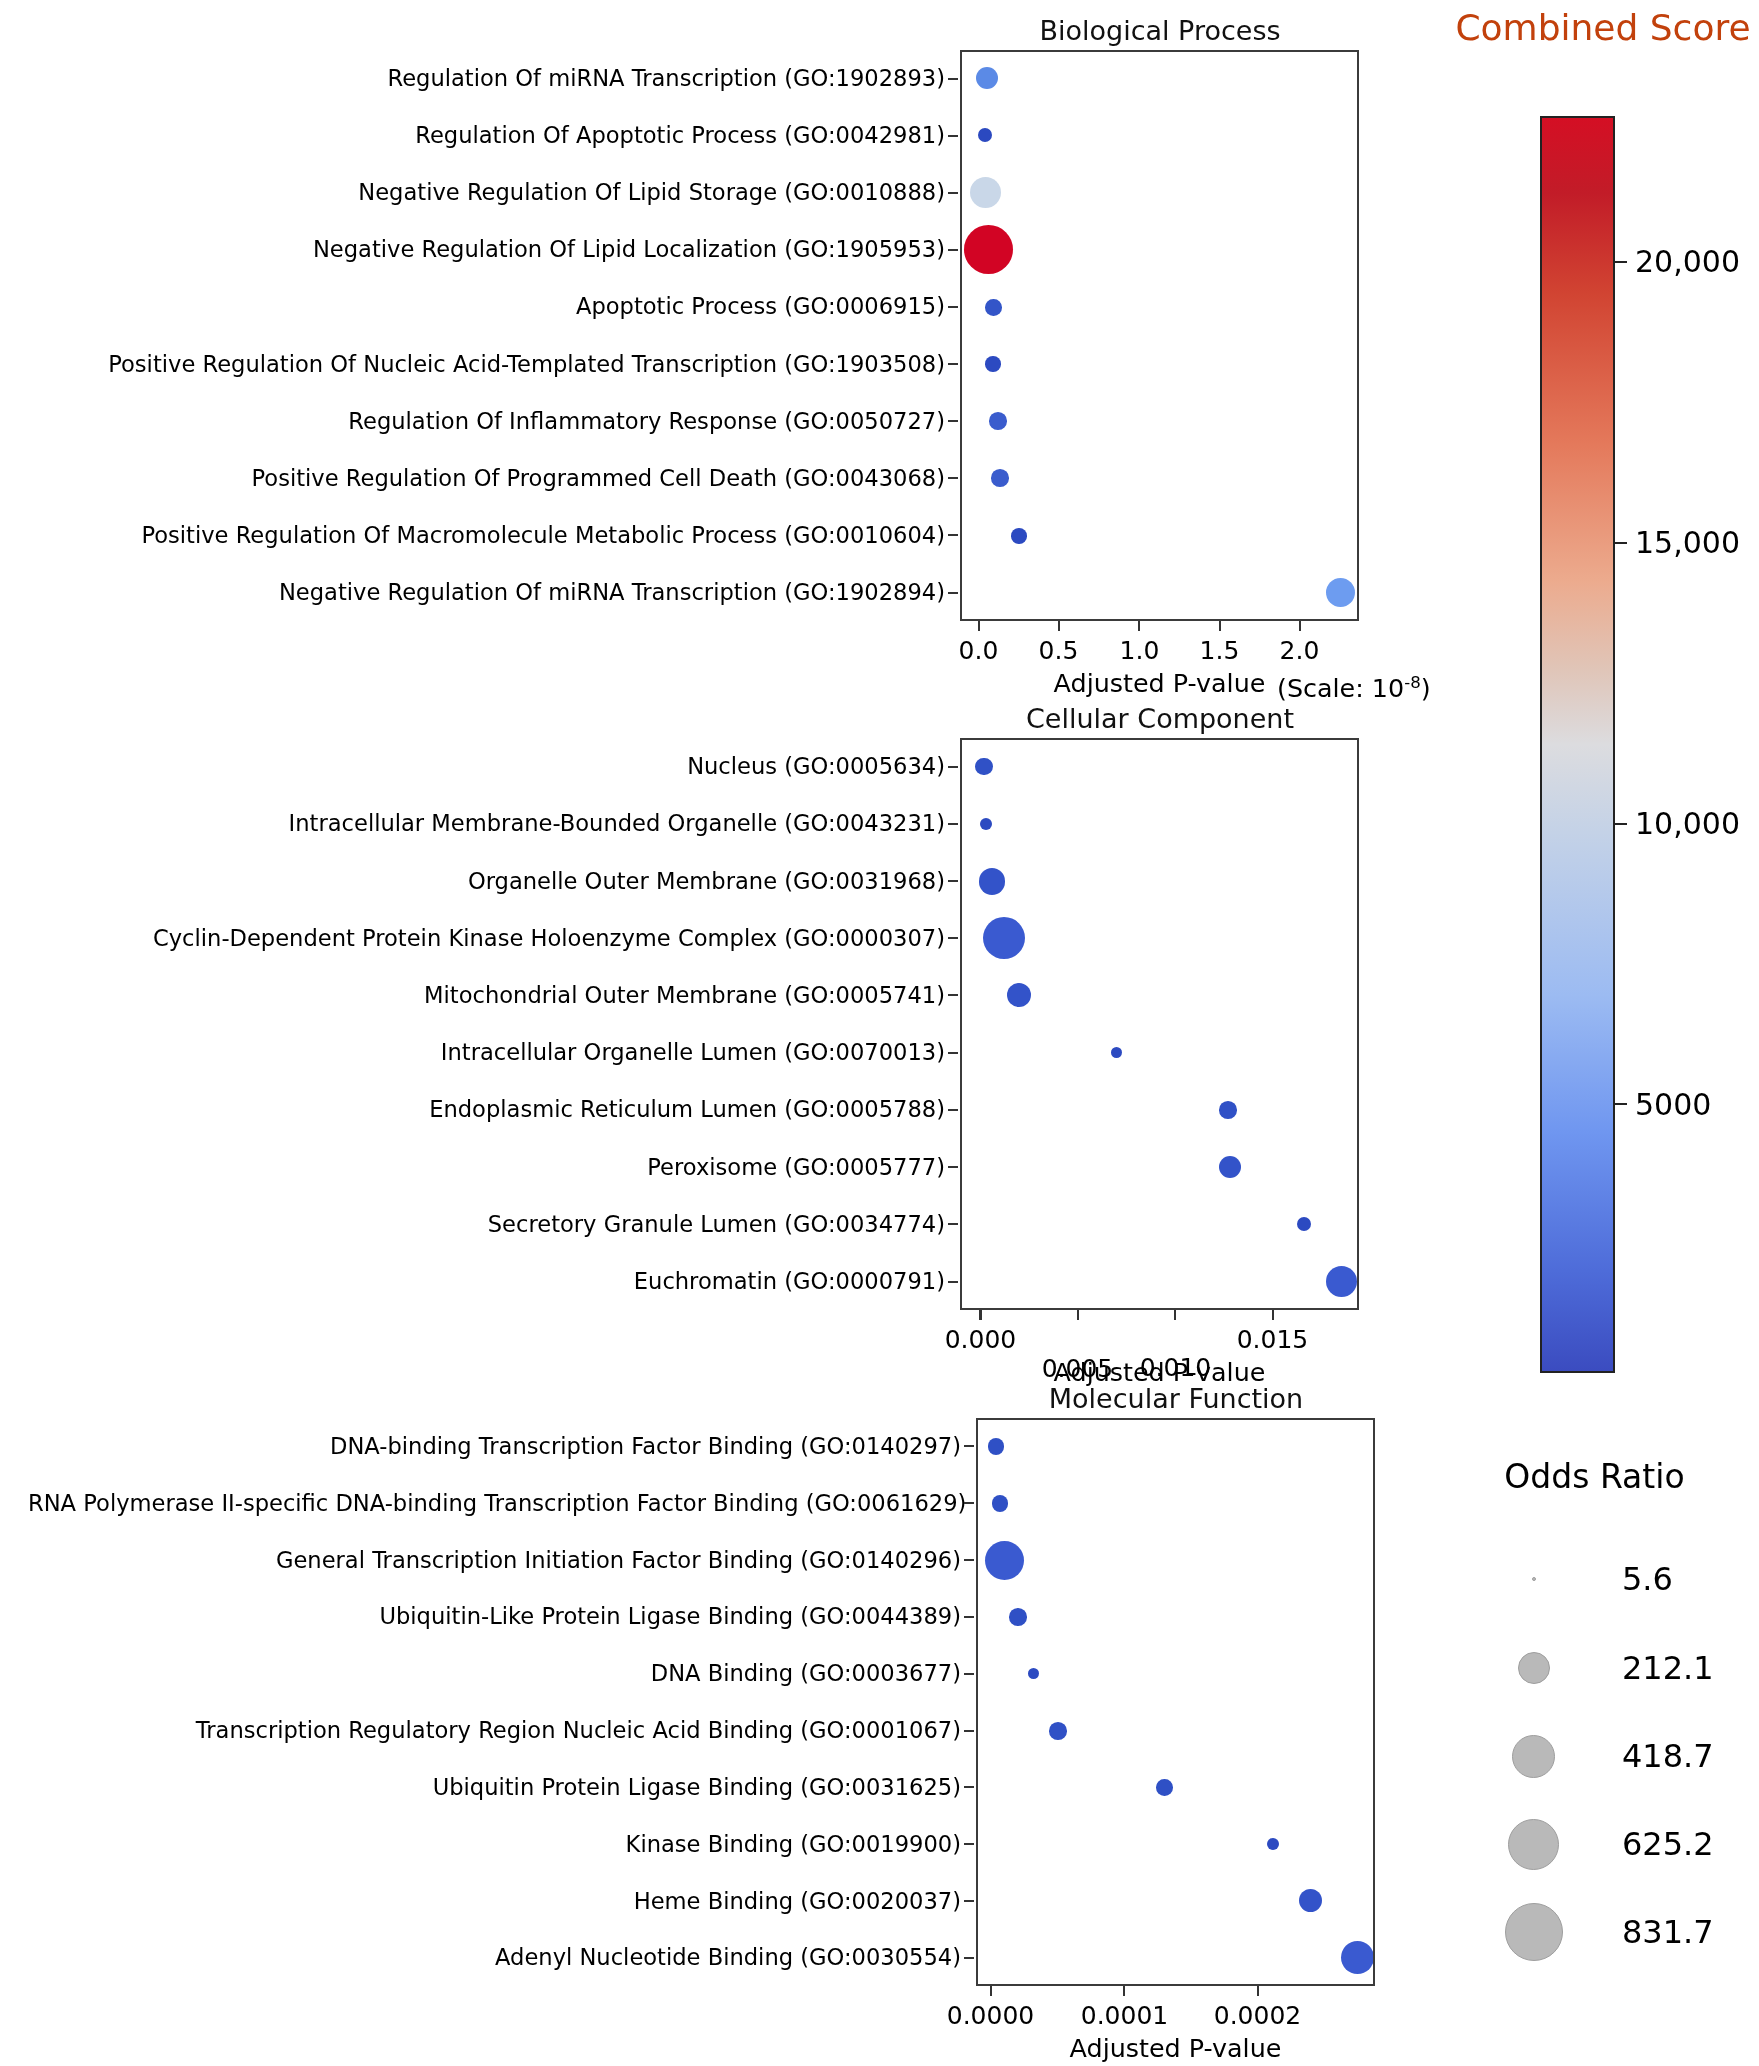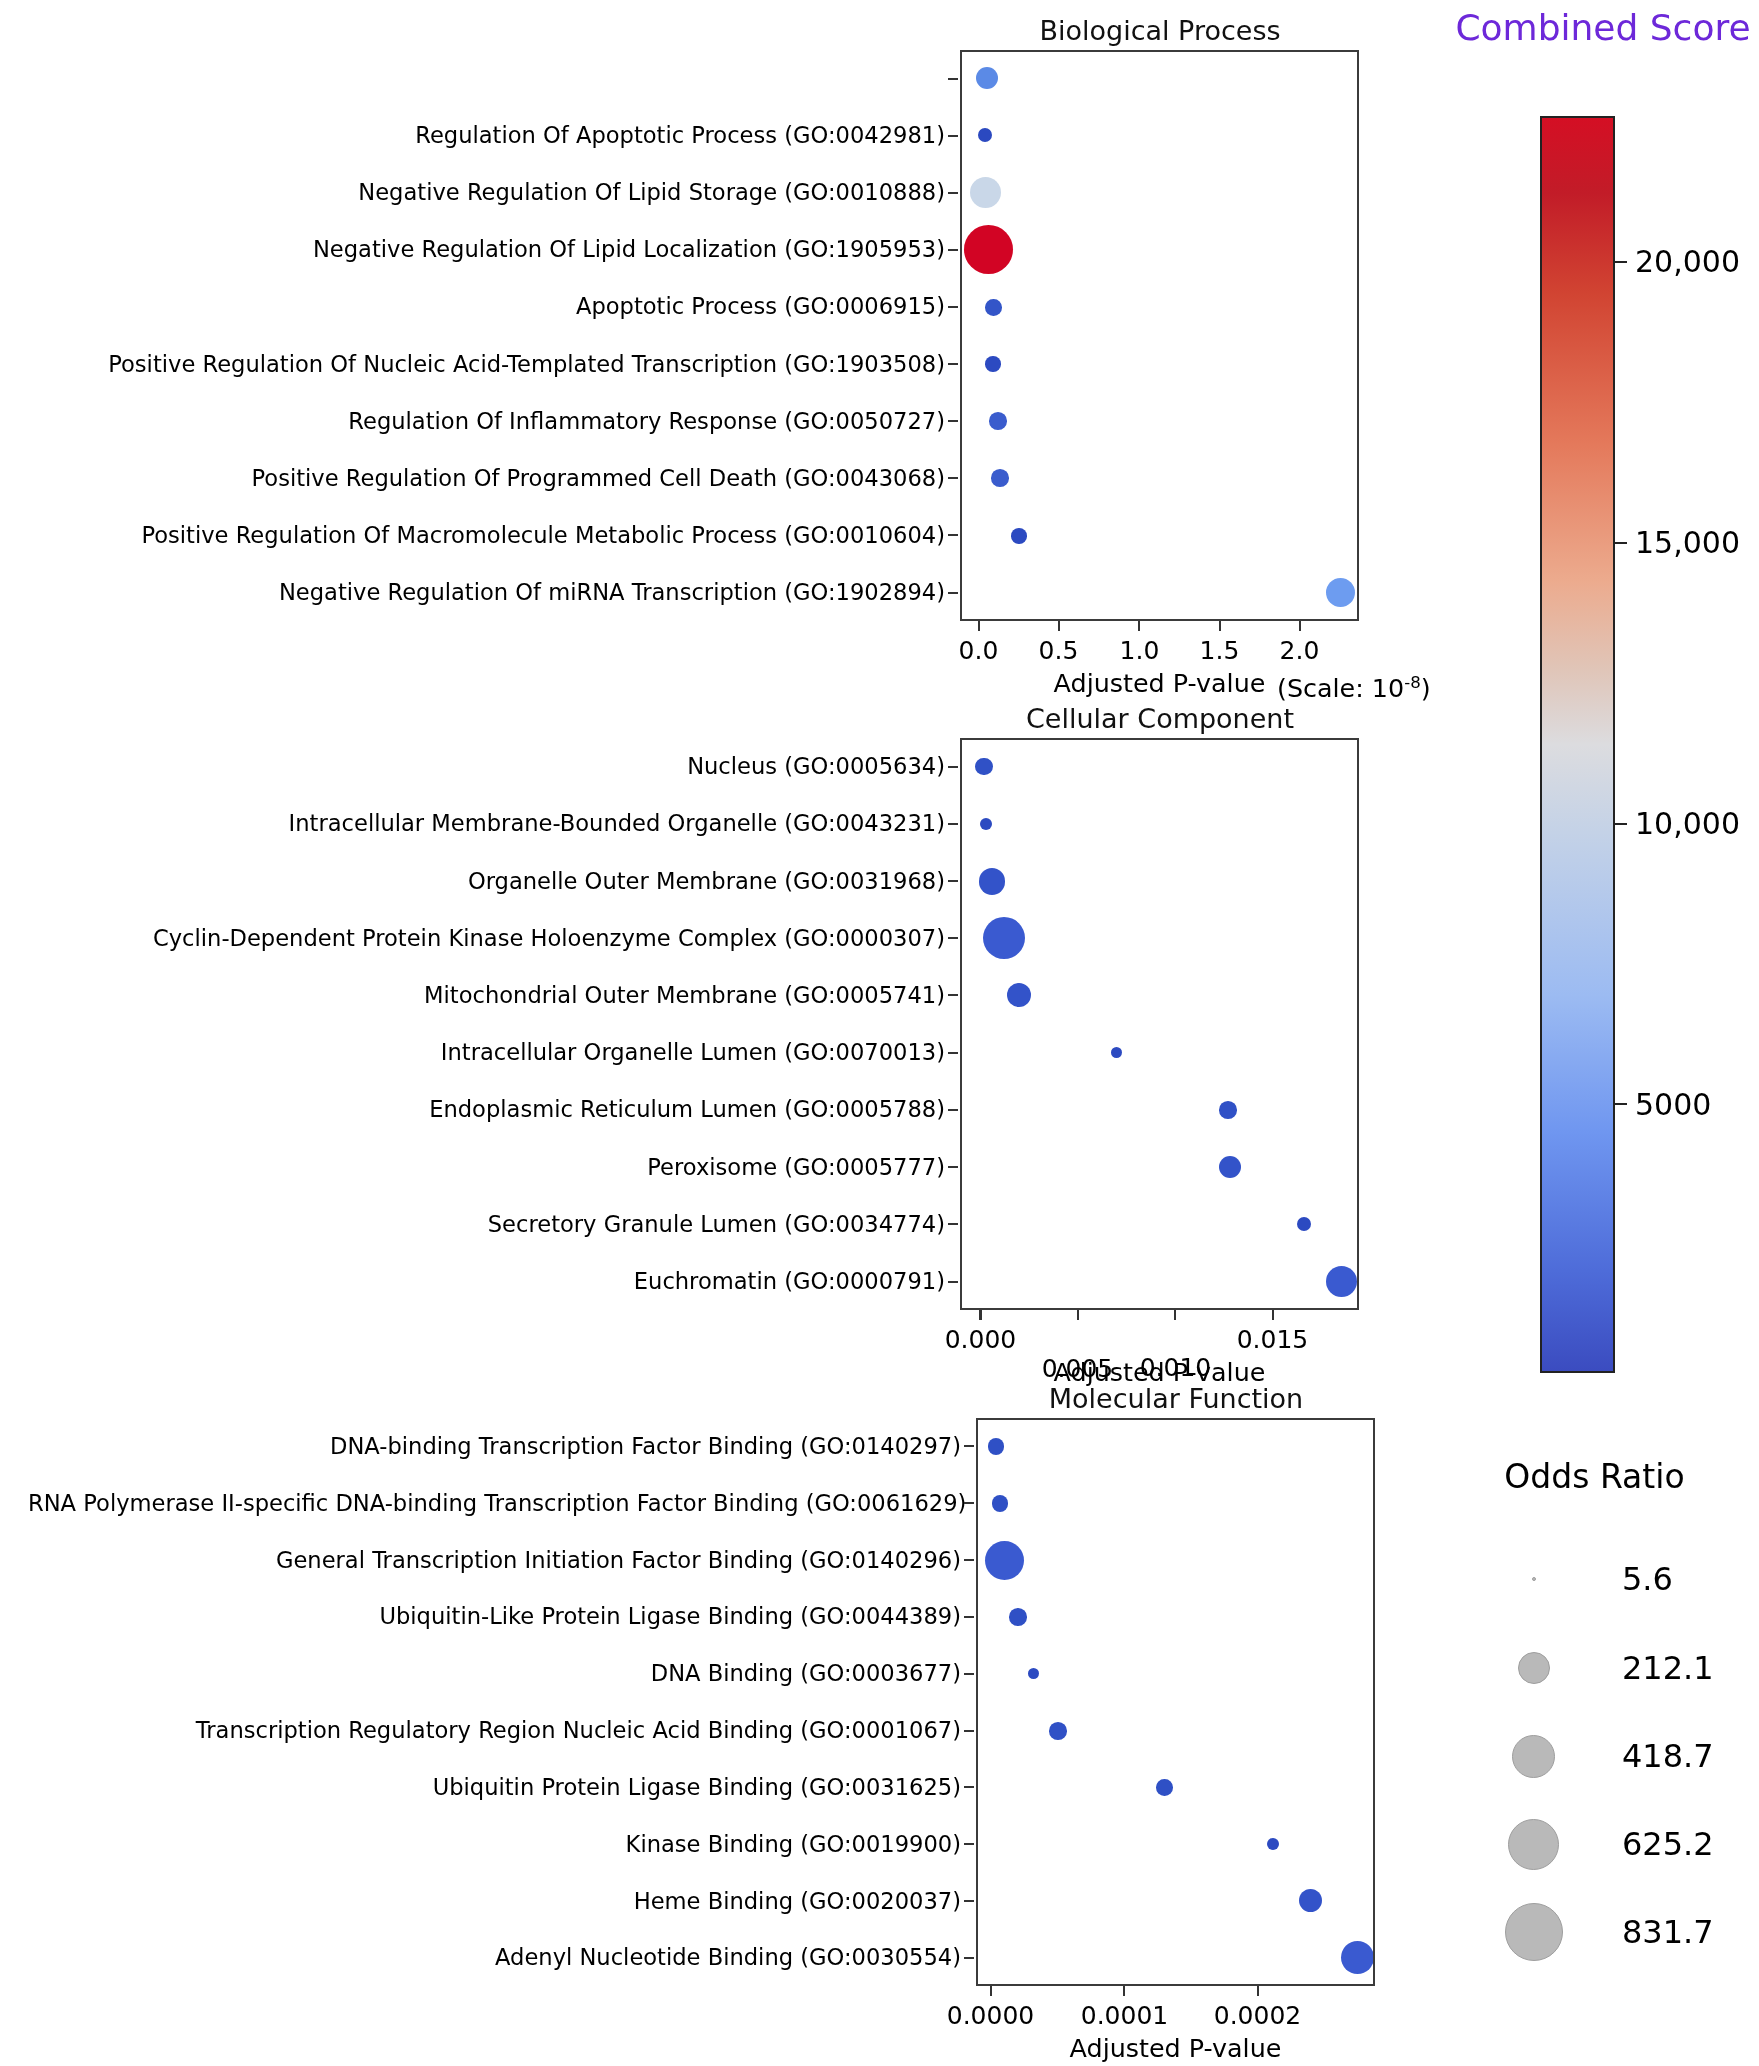--- a/index.html
+++ b/index.html
@@ -13,21 +13,21 @@
   .dot{position:absolute;border-radius:50%;}
   .ylab{position:absolute;right:414px;width:933px;text-align:right;font-size:22.6px;line-height:33px;
     white-space:nowrap;color:#000;}
   .ytick{position:absolute;left:-11.6px;width:10px;height:2.2px;background:#333;}
   .xtick{position:absolute;width:2.2px;height:10px;background:#333;}
   .xtick-label{position:absolute;width:121px;text-align:center;font-size:25px;line-height:29px;color:#000;}
   .xlabel{position:absolute;left:0;width:100%;text-align:center;font-size:25.4px;line-height:30px;color:#000;}
   .scale-note{position:absolute;left:317px;white-space:nowrap;font-size:25.4px;line-height:30px;color:#000;}
   .scale-note sup{font-size:16.6px;}
   #colorbar-title{position:absolute;left:1446px;top:6.6px;width:314px;text-align:center;
-    font-size:36px;line-height:42px;color:#6d28d9;}
+    font-size:36px;line-height:42px;color:#c2410c;}
   #colorbar-bar{position:absolute;left:1540px;top:116px;width:71px;height:1253px;
     border:2.2px solid #222;box-sizing:content-box;
     background:linear-gradient(to bottom,
       #d40f24 0%, #c21c28 6%, #d14432 14%, #e4795b 26%, #ecab8e 37%,
       #e0c5b8 44%, #dcdcdf 50%, #c4d2e7 57%, #9cbbf2 70%, #6f96f0 81%,
       #4e6cd9 92%, #3b4cc0 100%);}
   .cbtick-line{position:absolute;left:1613px;width:14.3px;height:2.2px;background:#222;}
   .cbtick-label{position:absolute;left:1635px;width:166px;font-size:30px;line-height:33px;
     text-align:left;color:#000;white-space:nowrap;}
   #odds-legend{position:absolute;left:1429px;top:1457px;width:331px;height:579px;}
@@ -51,20 +51,21 @@
         <div class="dot" style="left: 7.6px; top: 125px; width: 31px; height: 31px; background: rgb(201, 215, 232);"></div>
         <div class="dot" style="left: 2px; top: 173px; width: 49px; height: 49px; background: rgb(210, 4, 36);"></div>
         <div class="dot" style="left: 23px; top: 247px; width: 16.6px; height: 16.6px; background: rgb(51, 85, 200);"></div>
         <div class="dot" style="left: 23px; top: 304px; width: 15.5px; height: 15.5px; background: rgb(44, 74, 193);"></div>
         <div class="dot" style="left: 27px; top: 360px; width: 17.7px; height: 17.7px; background: rgb(58, 92, 205);"></div>
         <div class="dot" style="left: 29px; top: 417px; width: 17.7px; height: 17.7px; background: rgb(58, 92, 205);"></div>
         <div class="dot" style="left: 49px; top: 476px; width: 15.5px; height: 15.5px; background: rgb(44, 74, 193);"></div>
         <div class="dot" style="left: 364px; top: 526px; width: 29px; height: 29px; background: rgb(109, 156, 240);"></div>
       </div>
     <div class="scale-note" style="top:618px;">(Scale: 10<sup>-8</sup>)</div>
+  <div class="ylab" style="top: 12px;">Regulation Of miRNA Transcription (GO:1902893)</div>
       <div class="ytick" style="top: 27.5px;"></div>
       <div class="ylab" style="top: 69px;">Regulation Of Apoptotic Process (GO:0042981)</div>
       <div class="ytick" style="top: 85px;"></div>
       <div class="ylab" style="top: 126px;">Negative Regulation Of Lipid Storage (GO:0010888)</div>
       <div class="ytick" style="top: 142px;"></div>
       <div class="ylab" style="top: 183px;">Negative Regulation Of Lipid Localization (GO:1905953)</div>
       <div class="ytick" style="top: 199px;"></div>
       <div class="ylab" style="top: 240px;">Apoptotic Process (GO:0006915)</div>
       <div class="ytick" style="top: 256px;"></div>
       <div class="ylab" style="top: 298px;">Positive Regulation Of Nucleic Acid-Templated Transcription (GO:1903508)</div>

